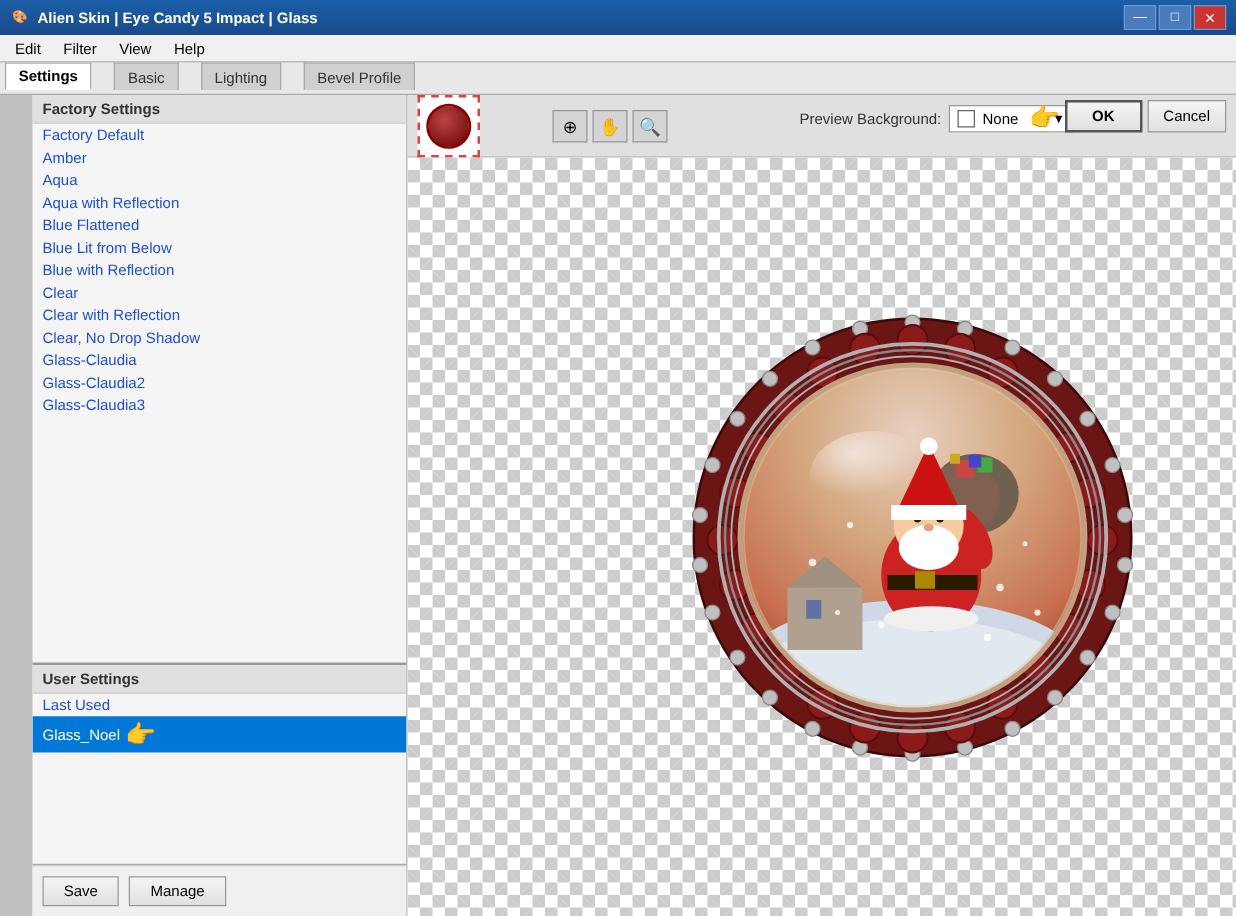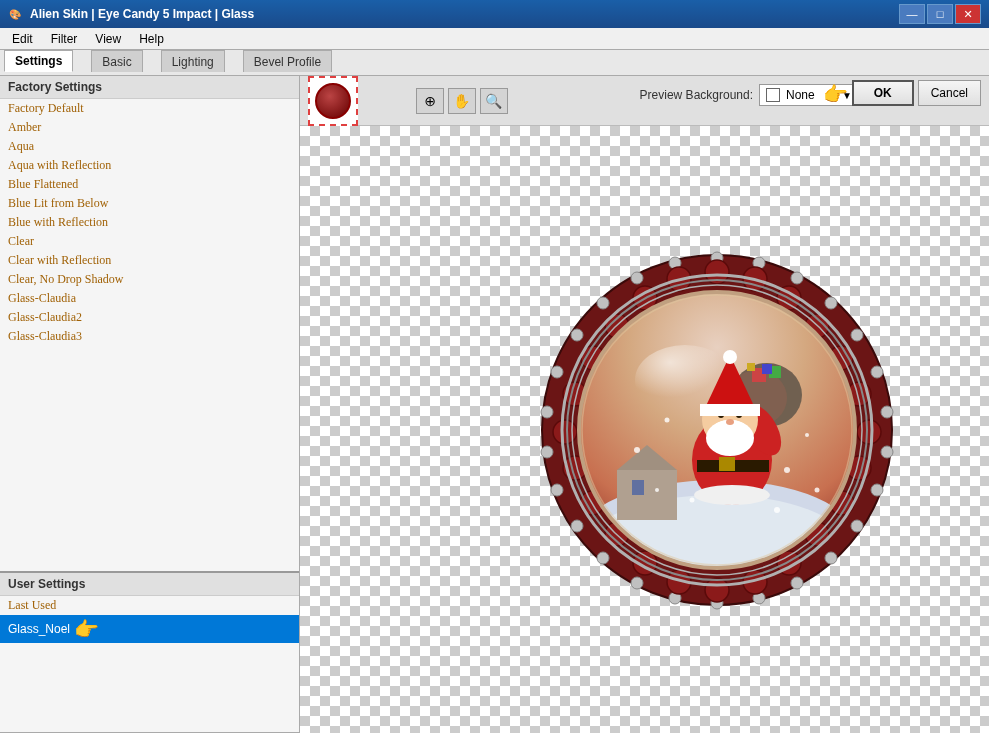--- a/index.html
+++ b/index.html
@@ -103,20 +103,21 @@
       border-bottom: 1px solid white;
       margin-bottom: -1px;
       z-index: 1;
     }
 
     
     .main-container {
       display: flex;
       height: calc(100% - 76px);
       position: relative;
+      padding-left: 26px;
     }
 
     
     .left-panel {
       width: 300px;
       background: #f5f5f5;
       border-right: 1px solid #aaa;
       display: flex;
       flex-direction: column;
       flex-shrink: 0;
@@ -143,23 +144,22 @@
       overflow-y: auto;
       overflow-x: hidden;
     }
     .list-scroll::-webkit-scrollbar { width: 16px; }
     .list-scroll::-webkit-scrollbar-track { background: #f0f0f0; border-left: 1px solid #ccc; }
     .list-scroll::-webkit-scrollbar-thumb { background: #c0c0c0; border: 1px solid #999; }
     .list-item {
       padding: 2px 8px;
       cursor: pointer;
       font-size: 12px;
-      color: #a16207;
+      color: #1d4ed8;
       white-space: nowrap;
-      font-family: Liberation Serif, serif;
     }
 
     
     .user-section {
       height: 160px;
       display: flex;
       flex-direction: column;
       border-bottom: 1px solid #aaa;
     }
 
@@ -446,20 +446,24 @@
       <div class="section-header">User Settings</div>
       <div class="list-scroll">
         <div class="list-item">Last Used</div>
         <div class="glass-noel-row">
           <span class="list-text">Glass_Noel</span>
           <span class="cursor-hand">👉</span>
         </div>
       </div>
     </div>
 
+    <div class="bottom-buttons">
+      <button class="btn">Save</button>
+      <button class="btn">Manage</button>
+    </div>
 
   </div>
 
   <div class="right-panel">
 
     <div class="right-toolbar">
 
       <div class="thumbnail">
         <div class="thumb-circle"></div>
       </div>

